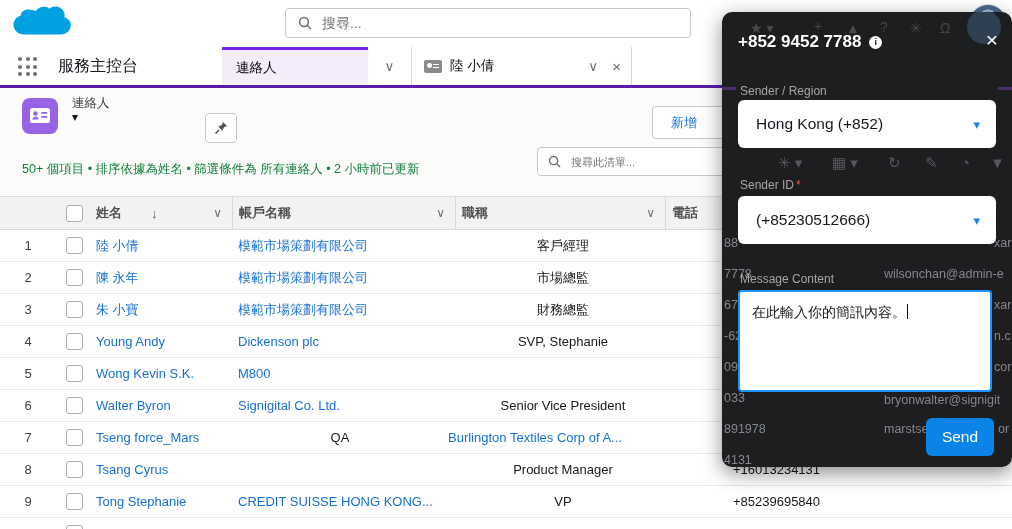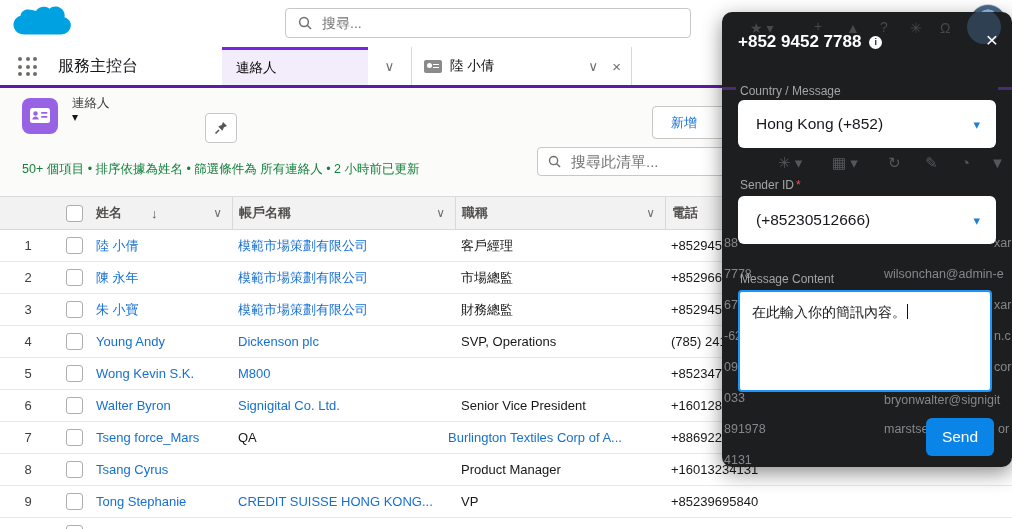--- a/index.html
+++ b/index.html
@@ -38,35 +38,35 @@
   .view-title{position:absolute;left:72px;top:22px;font-size:18px;font-weight:bold;color:#080707;display:flex;gap:10px;align-items:center;}
   .view-title .dd{font-size:12px;color:#16181d;cursor:pointer;}
   .pin-btn{position:absolute;left:205px;top:25px;width:30px;height:28px;border:1px solid #c9c7c5;border-radius:4px;
            background:#fff;display:flex;align-items:center;justify-content:center;cursor:pointer;}
   .summary{position:absolute;left:22px;top:73px;font-size:12.5px;color:#15803d;}
   .btn-new{position:absolute;left:652px;top:18px;width:62px;height:31px;background:#fff;border:1px solid #c9c7c5;
            border-radius:4px 0 0 4px;color:#1670d2;font-size:13px;display:flex;align-items:center;justify-content:center;cursor:pointer;}
   .btn-stub{position:absolute;left:714px;top:18px;width:10px;height:31px;background:#fff;border:1px solid #c9c7c5;border-left:none;}
   .list-search{position:absolute;left:537px;top:59px;width:310px;height:27px;border:1px solid #c9c7c5;border-radius:4px;
            background:#fff;display:flex;align-items:center;gap:8px;padding-left:10px;}
-  .list-search input{border:none;outline:none;font-size:15px;color:#706e6b;width:220px;background:transparent;
+  .list-search input{border:none;outline:none;font-size:11px;color:#706e6b;width:220px;background:transparent;
            font-family:"Liberation Sans","DejaVu Sans",sans-serif;}
   
   .table{position:absolute;left:0;top:196px;width:1012px;}
   .thead{display:flex;height:32px;background:#f3f2f2;border-top:1px solid #dcdcdc;border-bottom:1px solid #d8d8d8;
          font-size:13px;font-weight:bold;color:#514f4d;align-items:center;}
   .th{box-sizing:border-box;height:32px;display:flex;align-items:center;padding-left:6px;border-left:1px solid #d8d8d8;position:relative;}
   .th:first-child,.th.no-border{border-left:none;}
   .th .hchev{position:absolute;right:10px;color:#706e6b;font-weight:normal;font-size:12px;cursor:pointer;}
   .w-num{width:56px;}.w-cb{width:34px;}.w-name{width:142px;gap:24px;}.w-acct{width:223px;}.w-title{width:210px;}.w-phone{width:217px;}
   .trow{display:flex;height:31px;border-bottom:1px solid #e8e8e8;align-items:center;font-size:13px;background:#fff;}
   .td{box-sizing:border-box;padding-left:6px;white-space:nowrap;overflow:hidden;}
   .td.num{color:#3e3e3c;padding-left:0;text-align:center;}
   .td a{color:#1670d2;text-decoration:none;cursor:pointer;}
-  .td.plain{color:#181818;}
+  .td.plain{color:#181818;text-align:center;}
   .checkbox{display:inline-block;width:15px;height:15px;border:1px solid #b0adab;border-radius:3px;background:#fff;
             vertical-align:middle;margin-left:10px;cursor:pointer;}
   .sort-arrow{margin-left:5px;font-weight:normal;color:#514f4d;}
   
   .sms-panel{position:absolute;left:722px;top:12px;width:290px;height:455px;background:#1d1e20;
              border-radius:10px;box-shadow:0 6px 20px rgba(0,0,0,.45);overflow:hidden;}
   .sms-panel .ghost-layer{position:absolute;inset:0;z-index:1;}
   .ghost{position:absolute;color:#85878a;font-size:12.5px;white-space:nowrap;}
   .ghost.icon{color:#55575a;font-size:15px;}
   .ghost.topicon{color:#47484a;font-size:14px;}
@@ -214,21 +214,21 @@
           <div class="td w-name"><a>朱 小寶</a></div>
           <div class="td w-acct"><a>模範市場策劃有限公司</a></div>
           <div class="td plain w-title">財務總監</div>
           <div class="td plain w-phone">+85294556677</div>
         </div>
         <div class="trow">
           <div class="td num w-num">4</div>
           <div class="td w-cb" style="padding-left: 0px;"><span class="checkbox"></span></div>
           <div class="td w-name"><a>Young Andy</a></div>
           <div class="td w-acct"><a>Dickenson plc</a></div>
-          <div class="td plain w-title">SVP, Operations</div>
+          <div class="td plain w-title">SVP, Stephanie</div>
           <div class="td plain w-phone">(785) 241-6200</div>
         </div>
         <div class="trow">
           <div class="td num w-num">5</div>
           <div class="td w-cb" style="padding-left: 0px;"><span class="checkbox"></span></div>
           <div class="td w-name"><a>Wong Kevin S.K.</a></div>
           <div class="td w-acct"><a>M800</a></div>
           <div class="td plain w-title"></div>
           <div class="td plain w-phone">+85234720911</div>
         </div>
@@ -308,21 +308,21 @@
         <span class="ghost topicon" style="left: 158px; top: 7px;">?</span>
         <span class="ghost topicon" style="left: 188px; top: 8px;">✳</span>
         <span class="ghost topicon" style="left: 218px; top: 8px;">Ω</span>
       </div>
     <div class="panel-ctl p-title">
       <span>+852 9452 7788</span>
       <span class="info-dot">i</span>
     </div>
     <div class="panel-ctl p-close">×</div>
 
-    <div class="panel-ctl p-label" style="top:72px">Country / Message</div>
+    <div class="panel-ctl p-label" style="top:72px">Sender / Region</div>
     <div class="panel-ctl p-select" style="top:88px">
       <span>Hong Kong (+852)</span>
       <span class="sel-chev">▾</span>
     </div>
 
     <div class="panel-ctl p-label" style="top:166px">
       <span>Sender ID</span><span class="req">*</span>
     </div>
     <div class="panel-ctl p-select" style="top:184px">
       <span>(+85230512666)</span>

